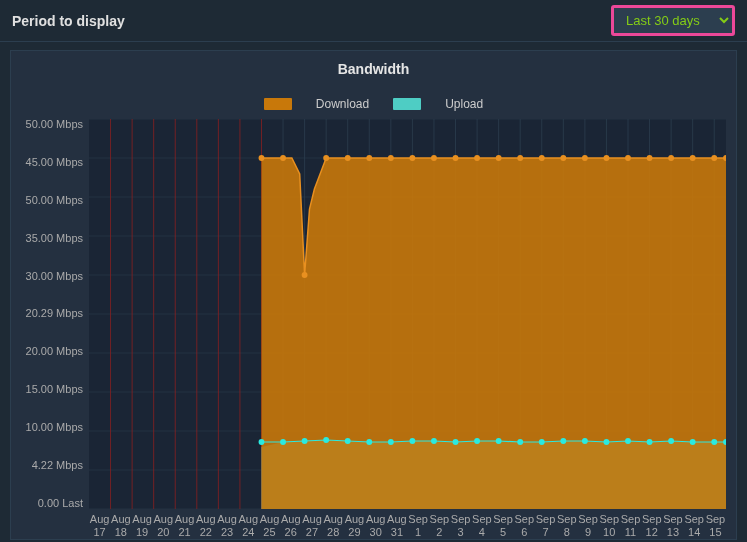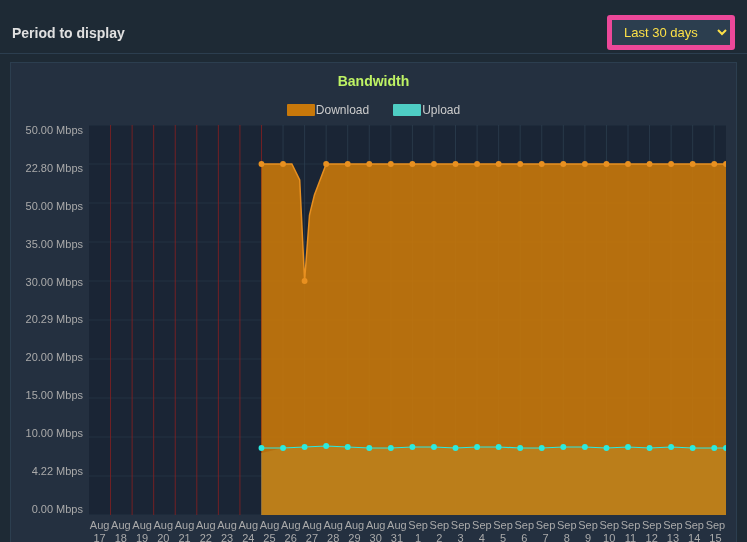--- a/index.html
+++ b/index.html
@@ -12,72 +12,71 @@
       color: #ccc;
     }
 
     .header-bar {
       background: #1e2a35;
       display: flex;
       align-items: center;
       padding: 8px 12px;
       height: 42px;
       border-bottom: 1px solid #2c3e4f;
-      margin-top: 12px;
     }
 
     .period-label {
       color: #e0e0e0;
       font-size: 14px;
       font-weight: bold;
     }
 
     .period-select-wrap {
       margin-left: auto;
     }
 
     .period-select {
       background: #2c3e4f;
-      color: #fde047;
-      border: 5px solid #ec4899;
+      color: #84cc16;
+      border: 3px solid #ec4899;
       padding: 4px 8px;
       font-size: 13px;
       border-radius: 3px;
       cursor: pointer;
       appearance: auto;
     }
 
     .chart-container {
       background: #243040;
       margin: 8px 10px;
       border: 1px solid #2c3e4f;
       padding: 10px 10px 8px 10px;
       height: 490px;
       position: relative;
     }
 
     .chart-title {
       text-align: center;
       font-size: 14px;
-      color: #bef264;
-      margin-bottom: 14px;
+      color: #e5e5e5;
+      margin-bottom: 20px;
       font-weight: bold;
     }
 
     .legend {
       display: flex;
       justify-content: center;
       gap: 24px;
       margin-bottom: 8px;
     }
 
     .legend-item {
       display: flex;
       align-items: center;
-      gap: 1px;
+      gap: 24px;
       font-size: 12px;
       color: #ccc;
     }
 
     .legend-box {
       width: 28px;
       height: 12px;
       border-radius: 1px;
     }
 
@@ -166,30 +165,30 @@
     <div class="legend-item">
       <div class="legend-box upload"></div>
       <span>Upload</span>
     </div>
   </div>
 
   <div class="chart-area">
     <div class="y-axis">
 
     <div class="y-label">50.00 Mbps</div>
-        <div class="y-label">22.80 Mbps</div>
+        <div class="y-label">45.00 Mbps</div>
         <div class="y-label">50.00 Mbps</div>
         <div class="y-label">35.00 Mbps</div>
         <div class="y-label">30.00 Mbps</div>
         <div class="y-label">20.29 Mbps</div>
         <div class="y-label">20.00 Mbps</div>
         <div class="y-label">15.00 Mbps</div>
         <div class="y-label">10.00 Mbps</div>
         <div class="y-label">4.22 Mbps</div>
-        <div class="y-label">0.00 Mbps</div>
+        <div class="y-label">0.00 Last</div>
       </div>
     <div class="plot-area">
       <svg id="bandwidth-chart" viewBox="0 0 650 390" preserveAspectRatio="none" xmlns="http://www.w3.org/2000/svg">
 
         <rect x="0" y="0" width="650" height="390" fill="#1a2535"></rect>
 
         <line x1="0" y1="0" x2="650" y2="0" stroke="#2c3e4f" stroke-width="0.5"></line>
         <line x1="0" y1="39" x2="650" y2="39" stroke="#2c3e4f" stroke-width="0.5"></line>
         <line x1="0" y1="78" x2="650" y2="78" stroke="#2c3e4f" stroke-width="0.5"></line>
         <line x1="0" y1="117" x2="650" y2="117" stroke="#2c3e4f" stroke-width="0.5"></line>

